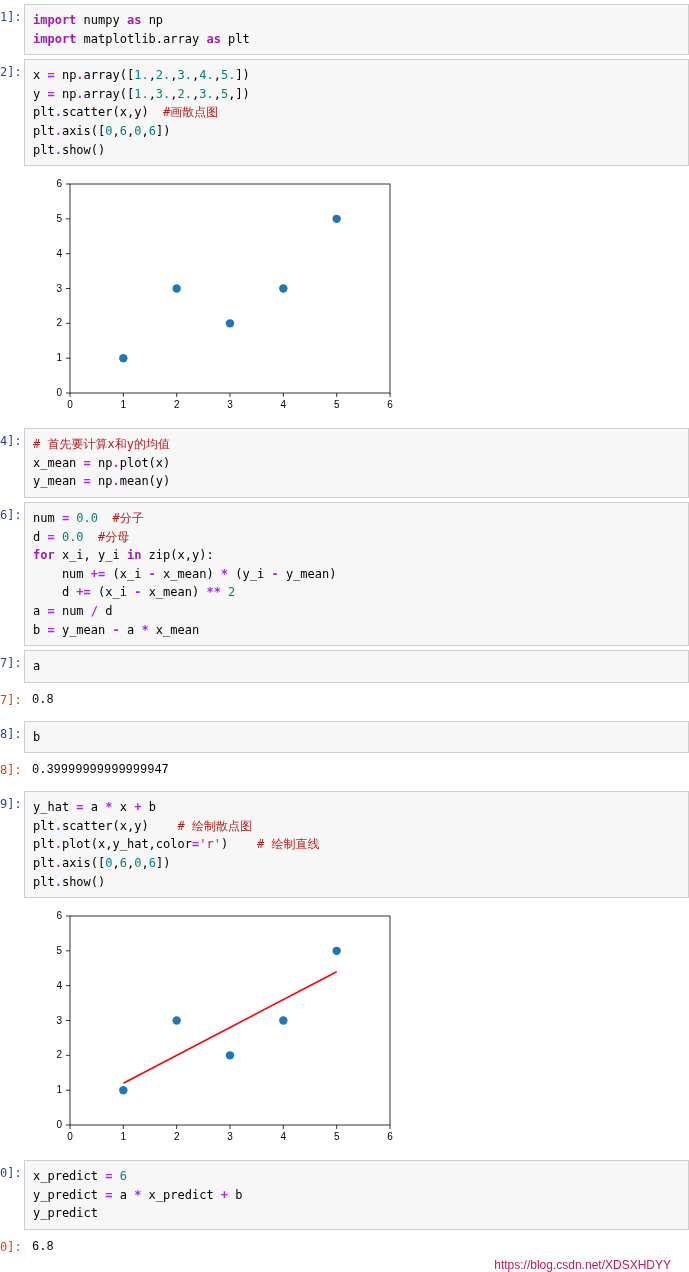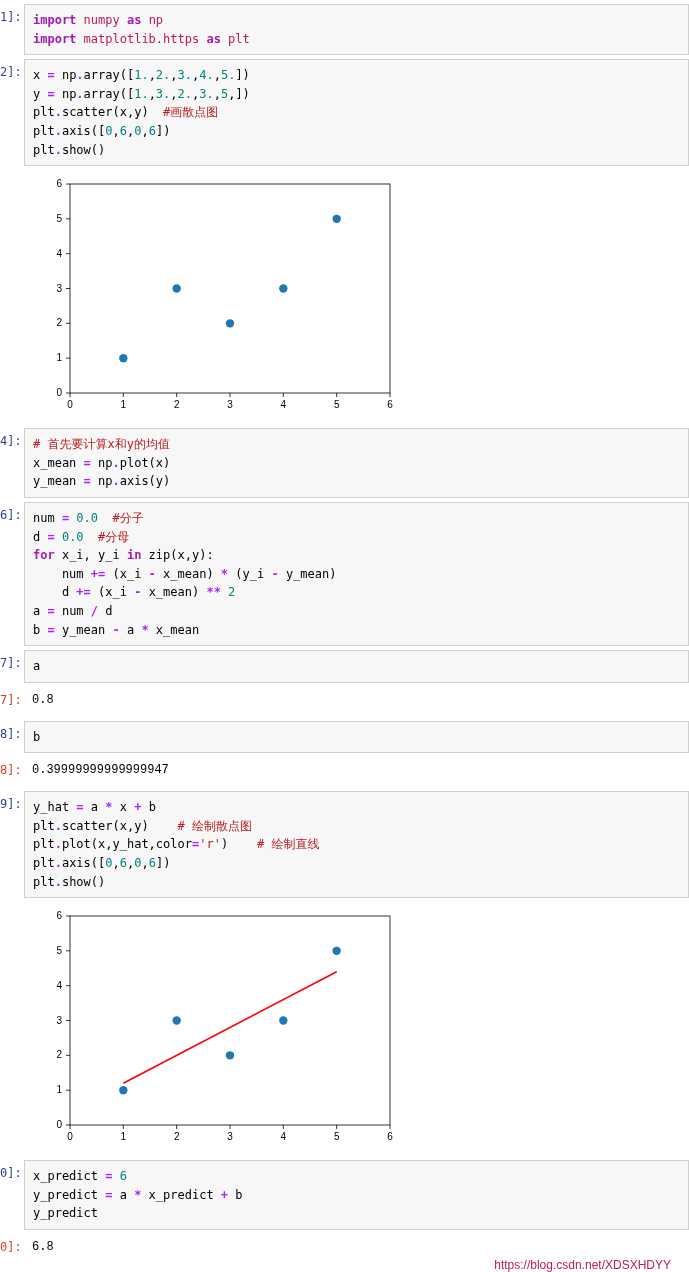--- a/index.html
+++ b/index.html
@@ -40,21 +40,21 @@
   }
   .code-output {
     flex: 1;
     padding: 4px 8px 8px 8px;
     font-family: Liberation Mono, monospace;
     font-size: 12px;
     line-height: 1.5;
     white-space: pre;
   }
   .kw  { color: #a21caf; font-weight: bold; }
-  .nn  { color: #be185d; }
+  .nn  { color: #000000; }
   .op  { color: #AA22FF; font-weight: bold; }
   .num { color: #008080; }
   .str { color: #BA2121; }
   .cmt { color: #b91c1c; }
 
   .plot-area {
     flex: 1;
     padding: 6px 0 6px 6px;
   }
   svg { display:block; }
@@ -70,21 +70,21 @@
     padding-right: 18px;
     margin-top: -6px;
   }
 </style>
 </head>
 <body>
 
 <div class="cell">
   <div class="prompt">1]:</div>
   <div class="code-input"><span class="kw">import</span> <span class="nn">numpy</span> <span class="kw">as</span> <span class="nn">np</span>
-<span class="kw">import</span> <span class="nn">matplotlib.https</span> <span class="kw">as</span> <span class="nn">plt</span></div>
+<span class="kw">import</span> <span class="nn">matplotlib.array</span> <span class="kw">as</span> <span class="nn">plt</span></div>
 </div>
 
 <div class="cell">
   <div class="prompt">2]:</div>
   <div class="code-input"><span>x </span><span class="op">= </span><span>np</span><span class="op">.</span><span>array([</span><span class="num">1.</span>,<span class="num">2.</span>,<span class="num">3.</span>,<span class="num">4.</span>,<span class="num">5.</span>])
 <span>y </span><span class="op">= </span><span>np</span><span class="op">.</span><span>array([</span><span class="num">1.</span>,<span class="num">3.</span>,<span class="num">2.</span>,<span class="num">3.</span>,<span class="num">5</span>,])
 <span>plt</span><span class="op">.</span><span>scatter(x,y)  </span><span class="cmt">#画散点图</span>
 <span>plt</span><span class="op">.</span><span>axis([</span><span class="num">0</span>,<span class="num">6</span>,<span class="num">0</span>,<span class="num">6</span>])
 <span>plt</span><span class="op">.</span><span>show()</span></div>
 </div>
@@ -128,21 +128,21 @@
         <circle cx="253.33333333333331" cy="112.5" r="4.2" class="data-point"></circle>
         <circle cx="306.6666666666667" cy="42.833333333333314" r="4.2" class="data-point"></circle>
       </svg>
   </div>
 </div>
 
 <div class="cell">
   <div class="prompt">4]:</div>
   <div class="code-input"><span class="cmt"># 首先要计算x和y的均值</span>
 <span>x_mean </span><span class="op">= </span><span>np</span><span class="op">.</span><span>plot(x)</span>
-<span>y_mean </span><span class="op">= </span><span>np</span><span class="op">.</span><span>axis(y)</span></div>
+<span>y_mean </span><span class="op">= </span><span>np</span><span class="op">.</span><span>mean(y)</span></div>
 </div>
 
 <div class="cell">
   <div class="prompt">6]:</div>
   <div class="code-input"><span>num </span><span class="op">= </span><span class="num">0.0</span><span>  </span><span class="cmt">#分子</span>
 <span>d </span><span class="op">= </span><span class="num">0.0</span><span>  </span><span class="cmt">#分母</span>
 <span class="kw">for</span><span> x_i, y_i </span><span class="kw">in</span><span> zip(x,y):</span>
 <span>    num </span><span class="op">+= </span><span>(x_i </span><span class="op">- </span><span>x_mean) </span><span class="op">* </span><span>(y_i </span><span class="op">- </span><span>y_mean)</span>
 <span>    d </span><span class="op">+= </span><span>(x_i </span><span class="op">- </span><span>x_mean) </span><span class="op">** </span><span class="num">2</span>
 <span>a </span><span class="op">= </span><span>num </span><span class="op">/ </span><span>d</span>

